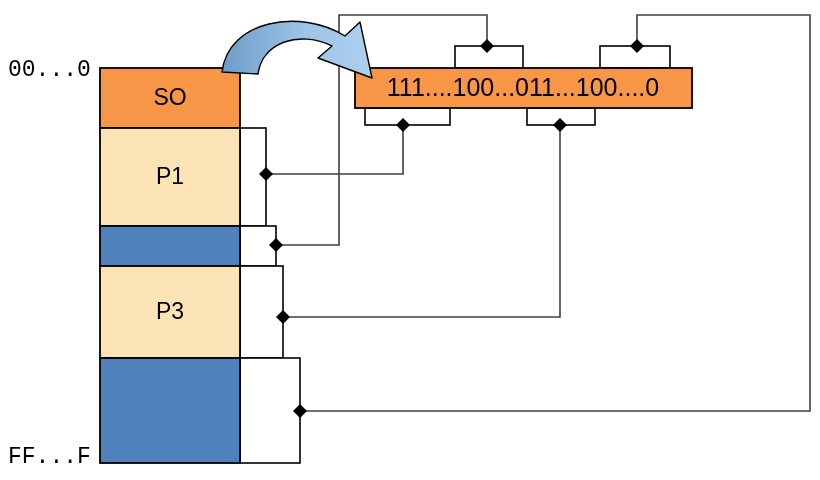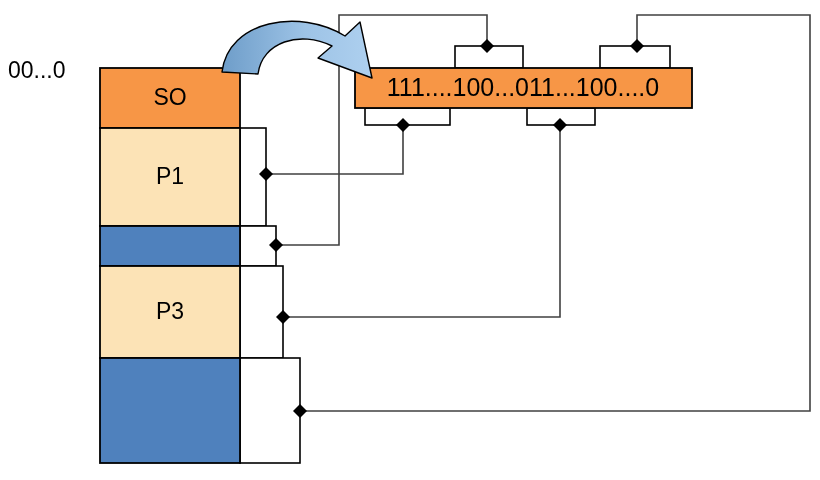--- a/index.html
+++ b/index.html
@@ -21,20 +21,21 @@
     top: 0;
     width: 820px;
     height: 480px;
   }
   .edge-label {
     position: absolute;
     font-size: 23px;
     color: #000000;
     white-space: nowrap;
     letter-spacing: 0px;
+    font-family: Liberation Mono, monospace;
   }
   #label-top    { left: 8px;  top: 57px; }
   #label-bottom { left: 8px;  top: 444px; }
 
   .blk-text {
     font-size: 23px;
     fill: #000000;
     font-family: "Liberation Sans", sans-serif;
     text-anchor: middle;
     dominant-baseline: middle;
@@ -47,20 +48,21 @@
     dominant-baseline: middle;
   }
 </style>
 </head>
 <body>
 
 <div id="canvas">
 
   <div class="edge-label" id="label-top">00...0</div>
 
+  <div class="edge-label" id="label-bottom">FF...F</div>
 
   <svg class="layer" viewBox="0 0 820 480">
 
     <defs>
       <linearGradient id="arrowGrad" x1="0" y1="0" x2="1" y2="0">
         <stop offset="0%" stop-color="#6E9DC9"></stop>
         <stop offset="55%" stop-color="#9DC3E6"></stop>
         <stop offset="100%" stop-color="#AED0EF"></stop>
       </linearGradient>
     </defs>

